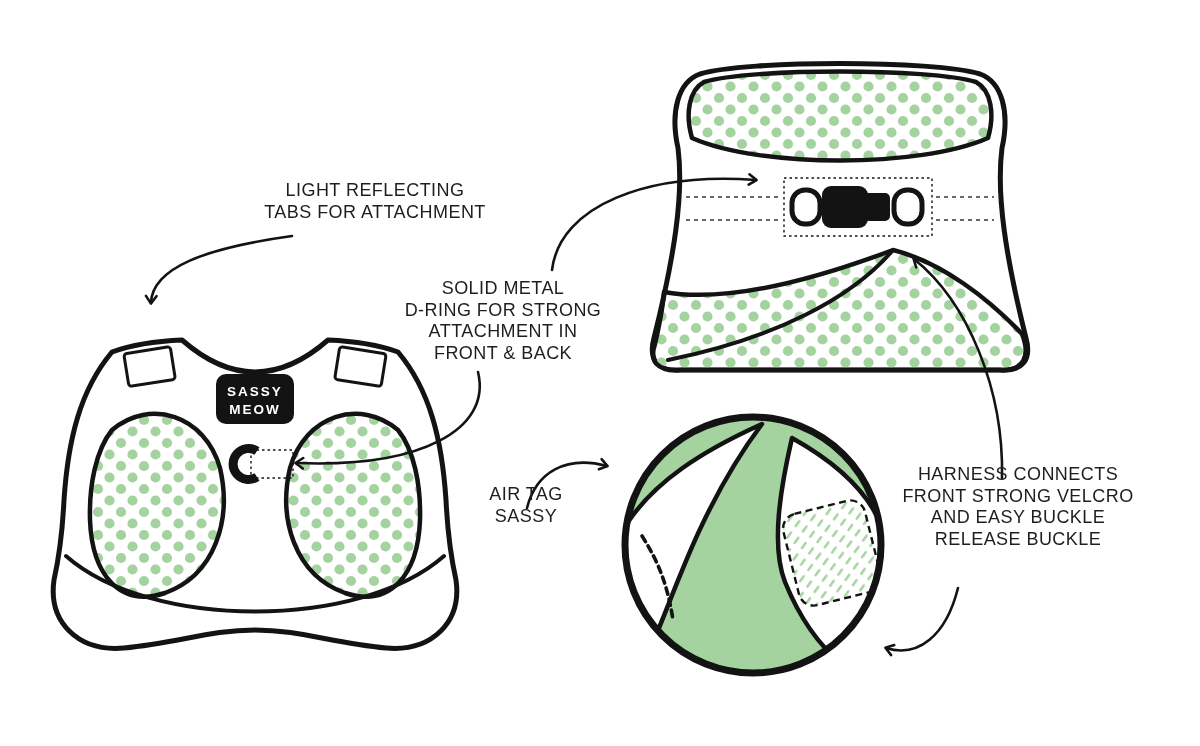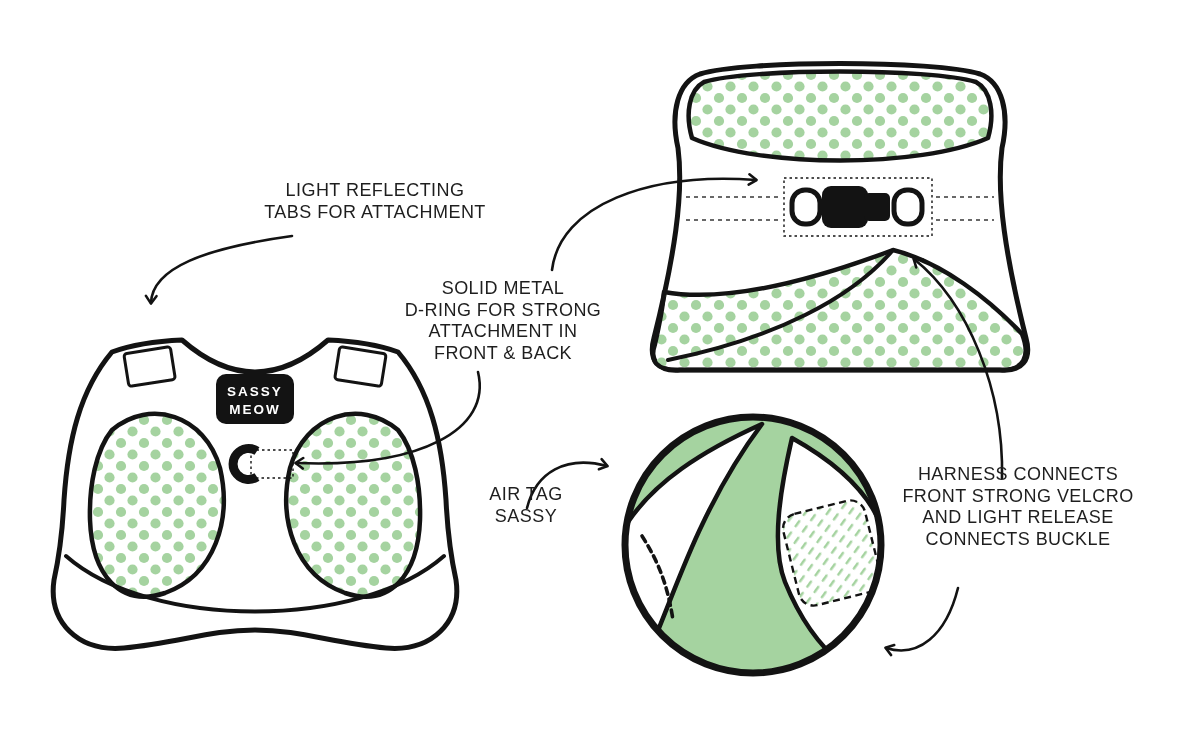--- a/index.html
+++ b/index.html
@@ -183,17 +183,17 @@
   </div>
 
   <div class="label" style="left:526px;top:484px">
     <div>AIR TAG</div>
     <div>SASSY</div>
   </div>
 
   <div class="label" style="left:1018px;top:464px">
     <div>HARNESS CONNECTS</div>
     <div>FRONT STRONG VELCRO</div>
-    <div>AND LIGHT RELEASE</div>
-    <div>CONNECTS BUCKLE</div>
+    <div>AND EASY BUCKLE</div>
+    <div>RELEASE BUCKLE</div>
   </div>
 
 </div>
 
 </body></html>

